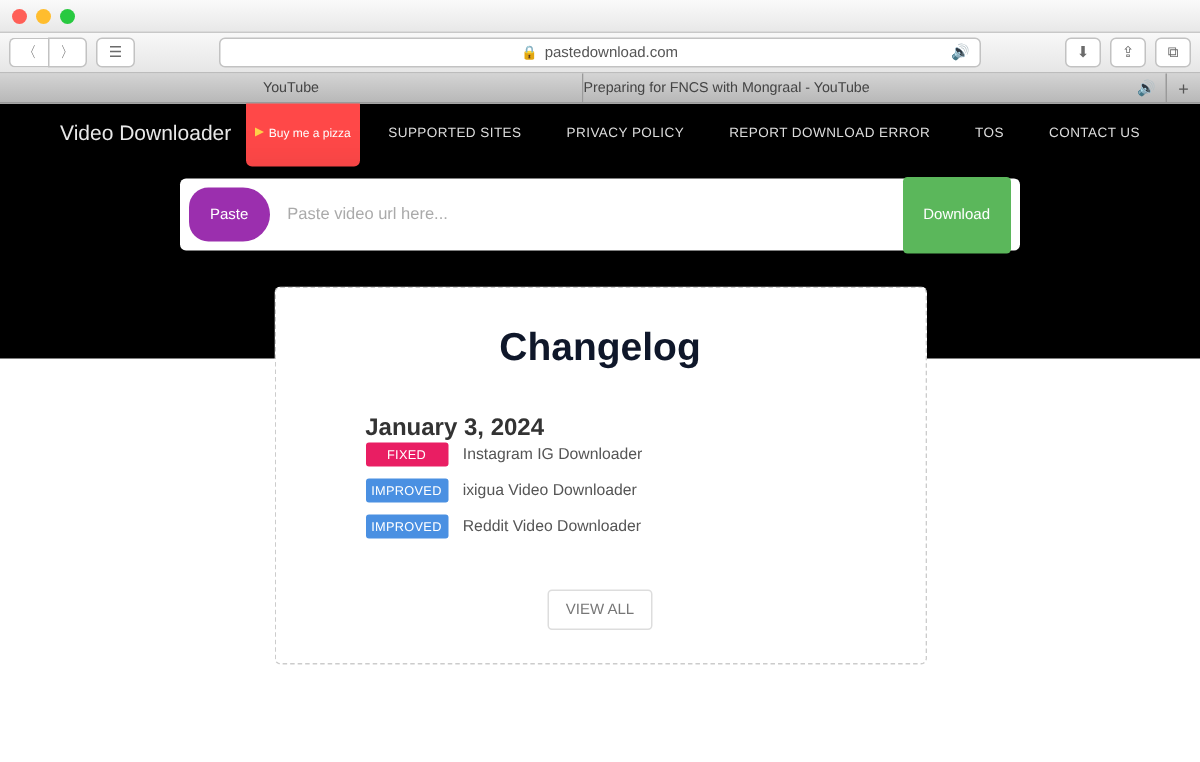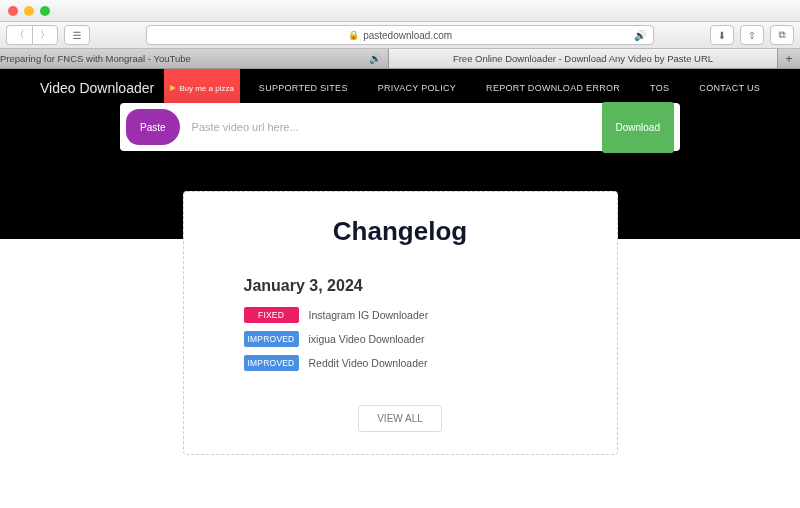--- a/index.html
+++ b/index.html
@@ -23,36 +23,36 @@
 .tab.active{background:linear-gradient(#f2f2f2,#dcdcdc)}
 .tabico{margin-left:auto;padding:0 6px;color:#666;font-size:10px}
 .newtab{width:22px;background:linear-gradient(#d4d4d4,#b8b8b8);display:flex;align-items:center;justify-content:center;color:#555;font-size:12px}
 .page{height:439px;overflow:hidden;background:#fff;position:relative}
 .hero{background:#000;color:#fff;height:170px;position:relative}
 .navbar{display:flex;align-items:center;padding:8px 40px;height:38px}
 .brand{font-size:14px;font-weight:400;color:#e8e8e8}
 .pizza{margin-left:10px;background:#ff4848;border-radius:4px;padding:18px 6px;font-size:8px;display:flex;align-items:center;gap:3px}
 .pizza::before{content:"";width:0;height:0;border-left:6px solid #ffd24a;border-top:3px solid transparent;border-bottom:3px solid transparent}
 .menu{margin-left:auto;display:flex;gap:30px;font-size:9px;color:#ddd;letter-spacing:.3px}
-.searchwrap{position:absolute;top:34px;left:50%;transform:translateX(-50%);width:560px;background:#fff;border-radius:4px;box-shadow:0 10px 40px rgba(0,0,0,.25);display:flex;align-items:center;height:48px;padding:6px}
+.searchwrap{position:absolute;top:50px;left:50%;transform:translateX(-50%);width:560px;background:#fff;border-radius:4px;box-shadow:0 10px 40px rgba(0,0,0,.25);display:flex;align-items:center;height:48px;padding:6px}
 .paste{background:#9b2fae;color:#fff;font-size:10px;height:36px;padding:0 14px;border-radius:18px 25px 25px 18px;display:flex;align-items:center}
 .sinput{flex:1;border:0;outline:0;padding:0 12px;font-size:11px;color:#333}
 .sinput::placeholder{color:#aaa}
 .dl{background:#5bb75b;color:#fff;font-size:10px;height:51px;padding:0 14px;border-radius:3px;display:flex;align-items:center}
 .content{padding:0 0 20px;display:flex;flex-direction:column;align-items:center;margin-top:-60px;position:relative;z-index:0}
 .box{width:435px;border:1px dashed #ccc;border-radius:4px;padding:24px 60px 22px;background:#fff;margin-top:12px}
 .ch-title{text-align:center;font-size:26px;color:#0f172a;font-weight:700;margin-bottom:30px}
 .tip{text-align:center;font-size:10.5px;color:#999;font-style:italic;line-height:1.5;margin-bottom:28px}
 .tip b{font-style:italic;font-weight:600;color:#888}
-.date{font-size:16px;font-weight:600;color:#333;margin-bottom:12px}
+.date{font-size:16px;font-weight:600;color:#333;margin-bottom:0}
 .entry{display:flex;align-items:center;gap:10px;margin-bottom:8px}
 .badge{font-size:8.5px;color:#fff;padding:3px 0;width:55px;text-align:center;border-radius:2px;letter-spacing:.2px}
 .b-upd{background:#f5a623}.b-fix{background:#e91e63}.b-imp{background:#4a90e2}
 .etxt{font-size:10.5px;color:#555}
-.viewall{margin:34px auto 0;display:block;width:84px;text-align:center;font-size:10px;color:#777;padding:7px 0;border:1px solid #ddd;border-radius:3px;background:#fff}
+.viewall{margin:34px auto 0;display:block;width:70px;text-align:center;font-size:10px;color:#777;padding:7px 0;border:1px solid #ddd;border-radius:3px;background:#fff}
 </style>
 </head>
 <body>
 
 <div class="titlebar">
   <div class="traffic">
     <div class="dot r"></div>
     <div class="dot y"></div>
     <div class="dot g"></div>
   </div>
@@ -71,25 +71,25 @@
   </div>
   <div class="right">
     <div class="tbtn" style="width:24px">⬇</div>
     <div class="tbtn" style="width:24px">⇪</div>
     <div class="tbtn" style="width:24px">⧉</div>
   </div>
 </div>
 
 <div class="tabbar">
   <div class="tab">
+      <span>YouTube</span>
+    </div>
+  <div class="tab">
       <span>Preparing for FNCS with Mongraal - YouTube</span>
       <span class="tabico">🔊</span>
-    </div>
-  <div class="tab active">
-      <span>Free Online Downloader - Download Any Video by Paste URL</span>
     </div>
   <div class="newtab">+</div>
 </div>
 
 <div class="page">
   <div class="hero">
     <div class="navbar">
       <div class="brand">Video Downloader</div>
       <div class="pizza">
           <span>Buy me a pizza</span>

